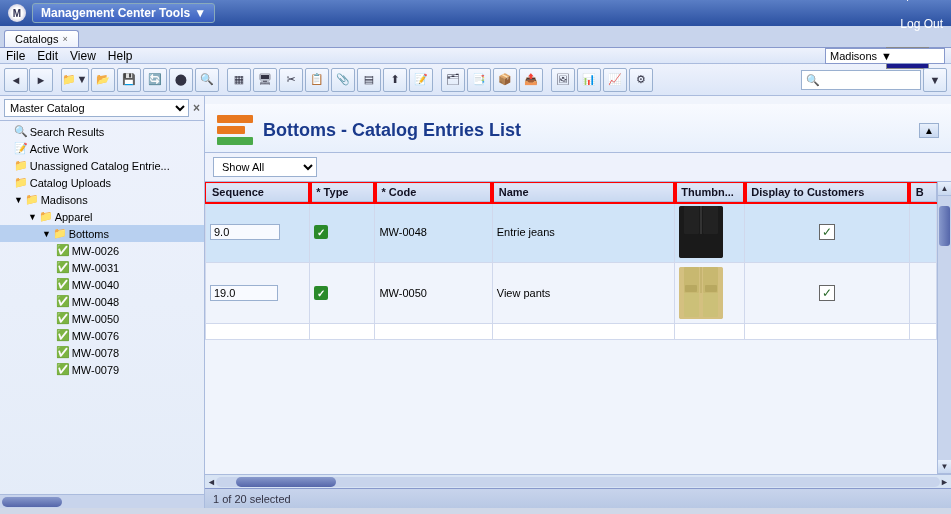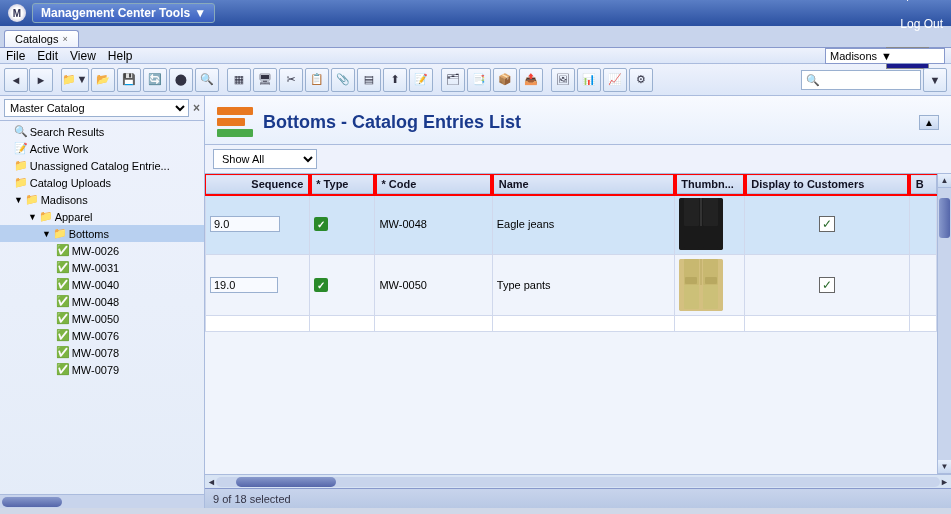--- a/index.html
+++ b/index.html
@@ -143,20 +143,21 @@
       flex-direction: column;
       overflow: hidden;
     }
     .content-header {
       background: linear-gradient(180deg, #f8faff 0%, #e8f0fc 100%);
       padding: 8px 12px 4px;
       border-bottom: 1px solid #aabbdd;
       display: flex;
       align-items: center;
       gap: 10px;
+      margin-top: 8px;
     }
     .catalog-icon {
       width: 36px;
       height: 36px;
       display: flex;
       flex-direction: column;
       justify-content: center;
       gap: 3px;
     }
     .icon-stripe {
@@ -512,40 +513,40 @@
           <option>Show Selected</option>
         </select>
         <span></span>
       </div>
 
       <div style="display:flex;flex:1;overflow:hidden;">
         <div class="table-container">
           <table>
             <thead>
               <tr class="table-header-row" style="outline: 2.5px solid red;">
-                <th style="min-width:80px;text-align:right;">Sequence</th>
+                <th style="min-width:80px;">Sequence</th>
                 <th style="min-width:50px;">* Type</th>
                 <th style="min-width:90px;">* Code</th>
                 <th style="min-width:140px;">Name</th>
                 <th style="min-width:70px;">Thumbn...</th>
                 <th style="min-width:120px;">Display to Customers</th>
                 <th style="min-width:20px;">B</th>
               </tr>
             </thead>
             <tbody>
 
               <tr class="selected">
                 <td>
                   <input type="text" value="9.0" style="width: 70px;">
                 </td>
                 <td class="checkbox-cell">
                   <div class="check-icon">✓</div>
                 </td>
                 <td>MW-0048</td>
-                <td>Eagle jeans</td>
+                <td>Entrie jeans</td>
                 <td class="thumb-cell">
                   <div class="jeans-thumb">
                     <svg width="44" height="52" viewBox="0 0 44 52">
                       <rect x="0" y="0" width="44" height="52" fill="#1a1a1a" rx="2"></rect>
                       <rect x="5" y="0" width="15" height="28" fill="#222" rx="1"></rect>
                       <rect x="24" y="0" width="15" height="28" fill="#222" rx="1"></rect>
                       <line x1="22" y1="0" x2="22" y2="28" stroke="#333" stroke-width="2"></line>
                       <rect x="5" y="28" width="15" height="22" fill="#1a1a1a" rx="1"></rect>
                       <rect x="24" y="28" width="15" height="22" fill="#1a1a1a" rx="1"></rect>
                     </svg>
@@ -559,21 +560,21 @@
 
 
               <tr>
                 <td>
                   <input type="text" value="19.0" style="width: 68px;">
                 </td>
                 <td class="checkbox-cell">
                   <div class="check-icon">✓</div>
                 </td>
                 <td>MW-0050</td>
-                <td>Type pants</td>
+                <td>View pants</td>
                 <td class="thumb-cell">
                   <div class="cargo-pants">
                     <svg width="44" height="52" viewBox="0 0 44 52">
                       <rect x="0" y="0" width="44" height="52" fill="#d4c080" rx="2"></rect>
                       <rect x="5" y="0" width="15" height="26" fill="#c8b870" rx="1"></rect>
                       <rect x="24" y="0" width="15" height="26" fill="#c8b870" rx="1"></rect>
                       <line x1="22" y1="0" x2="22" y2="26" stroke="#b8a860" stroke-width="1"></line>
                       <rect x="5" y="26" width="15" height="24" fill="#ccc078" rx="1"></rect>
                       <rect x="24" y="26" width="15" height="24" fill="#ccc078" rx="1"></rect>
                       <rect x="6" y="18" width="12" height="7" fill="#b8a860" rx="1"></rect>
@@ -610,17 +611,17 @@
 
       <div class="h-scroll">
         <span style="font-size:9px;cursor:pointer;color:#334;">◄</span>
         <div class="h-scroll-track">
           <div class="h-scroll-thumb"></div>
         </div>
         <span style="font-size:9px;cursor:pointer;color:#334;">►</span>
       </div>
 
       <div class="status-bar">
-        <span>9 of 18 selected</span>
+        <span>1 of 20 selected</span>
       </div>
     </div>
   </div>
 </div>
 
 </body></html>

